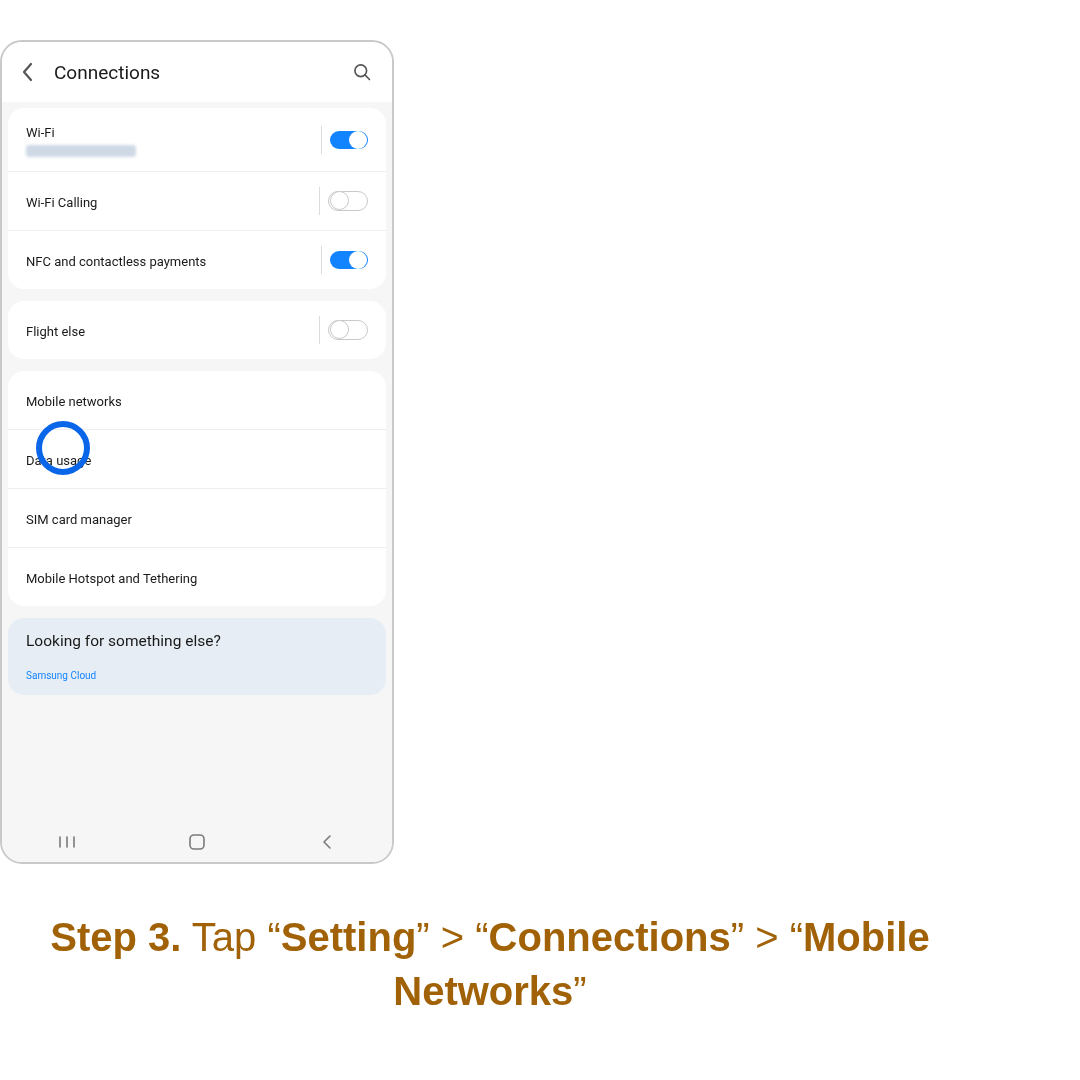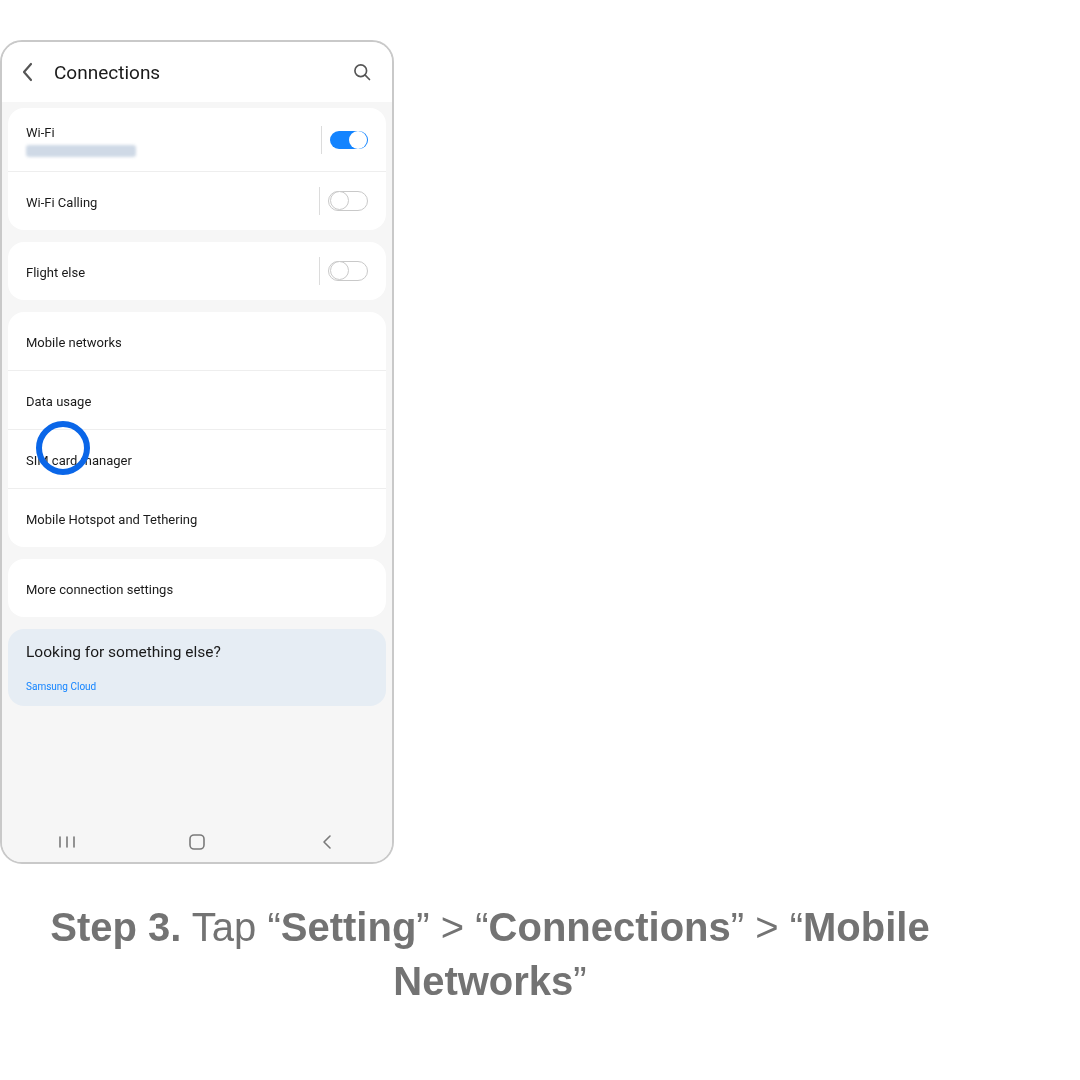--- a/index.html
+++ b/index.html
@@ -175,27 +175,27 @@
   }
   .highlight-circle {
     position: absolute;
     width: 42px;
     height: 42px;
     border: 6px solid #0a66e8;
     border-radius: 50%;
     pointer-events: none;
   }
   .caption {
-    margin-top: 36px;
+    margin-top: 46px;
     width: 980px;
     text-align: center;
     font-family: "Segoe UI", Arial, sans-serif;
     font-size: 40px;
     line-height: 1.35;
-    color: #737373;
+    color: #a16207;
   }
   .caption .bold {
     font-weight: 700;
   }
 </style>
 </head>
 <body>
 
 <div class="stage">
   <div class="phone">
@@ -226,20 +226,27 @@
               <div class="toggle on"></div>
             </div>
           </div>
           <div class="row">
             <div><span class="row-label">Wi-Fi Calling</span></div>
             <div class="toggle-wrap">
               <div class="toggle-div"></div>
               <div class="toggle off"></div>
             </div>
           </div>
+          <div class="row">
+            <div><span class="row-label">NFC and contactless payments</span></div>
+            <div class="toggle-wrap">
+              <div class="toggle-div"></div>
+              <div class="toggle on"></div>
+            </div>
+          </div>
         </div>
         <div class="group">
           <div class="row">
             <div><span class="row-label">Flight else</span></div>
             <div class="toggle-wrap">
               <div class="toggle-div"></div>
               <div class="toggle off"></div>
             </div>
           </div>
         </div>
@@ -248,25 +255,20 @@
             <div><span class="row-label">Mobile networks</span></div>
           </div>
           <div class="row">
             <div><span class="row-label">Data usage</span></div>
           </div>
           <div class="row">
             <div><span class="row-label">SIM card manager</span></div>
           </div>
           <div class="row">
             <div><span class="row-label">Mobile Hotspot and Tethering</span></div>
-          </div>
-        </div>
-        <div class="group">
-          <div class="row">
-            <div><span class="row-label">More connection settings</span></div>
           </div>
         </div>
 
       <div class="footer-card">
         <div class="q">Looking for something else?</div>
         <div class="link">Samsung Cloud</div>
       </div>
     </div>
 
     <div class="navbar">

